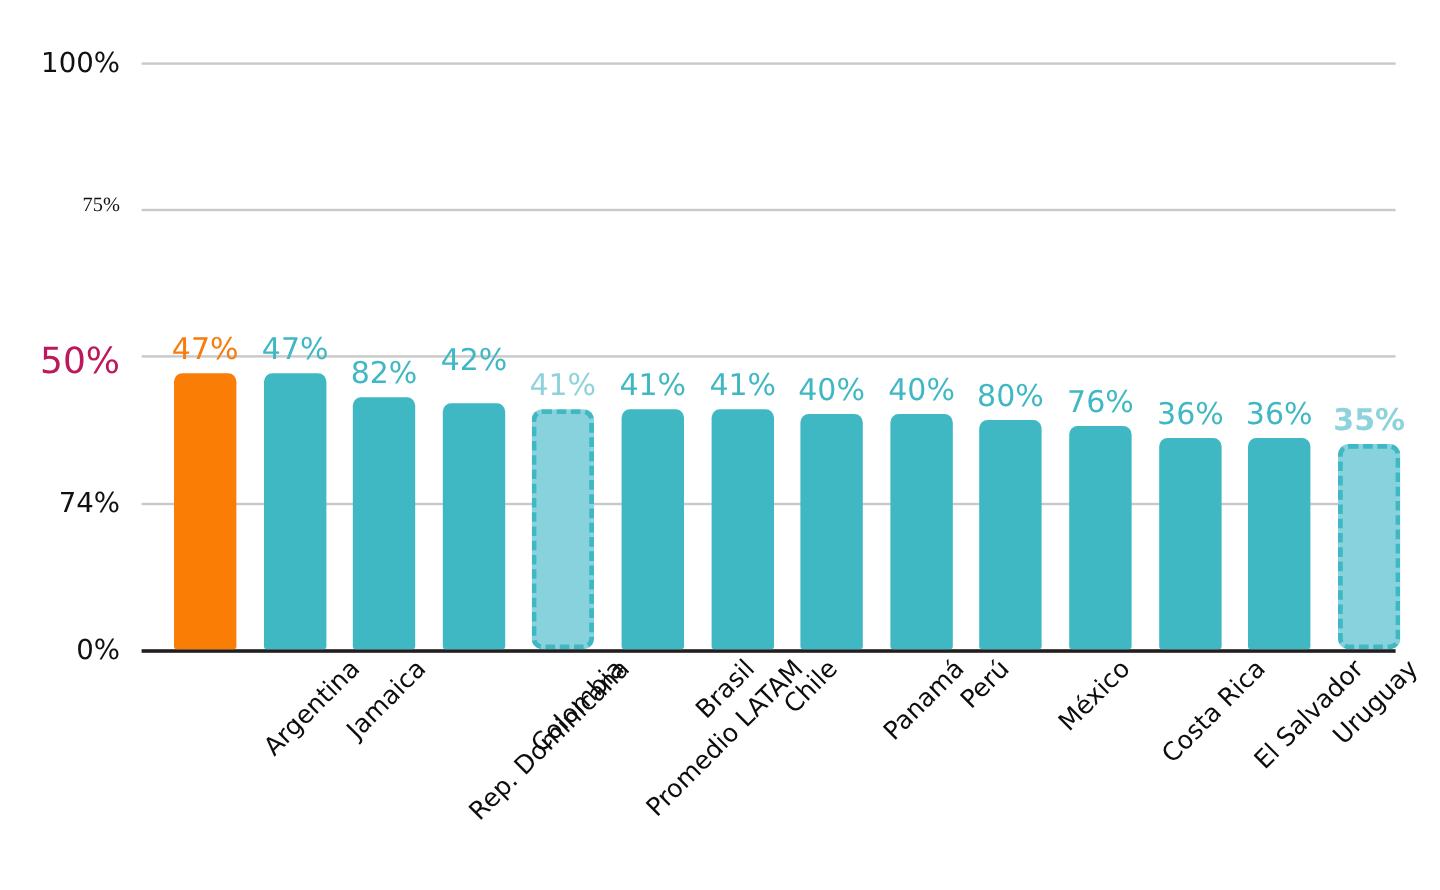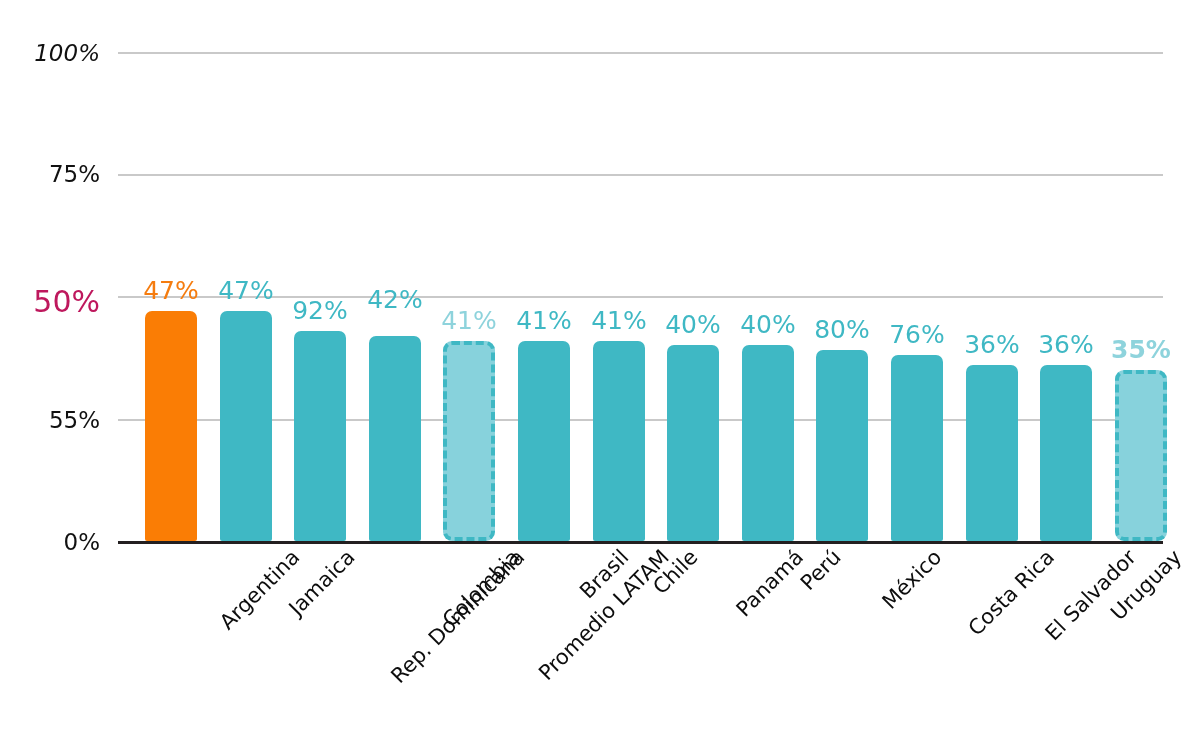--- a/index.html
+++ b/index.html
@@ -116,31 +116,31 @@
     transform: rotate(-45deg);
     text-align: right;
   }
 </style>
 </head>
 <body>
 
 <div id="chart-root">
 
   <div>
-    <div class="ytick-wrap" style="top:40px;font-style:italic;">
+    <div class="ytick-wrap" style="top:40px;">
       <span style="font-size:23px;color:#111;">100%</span>
     </div>
     <div class="ytick-wrap" style="top:161px;">
-      <span style="font-size:23px;color:#111;">75%</span>
+      <span style="font-size:17px;color:#111;font-family:Liberation Serif, serif;">75%</span>
     </div>
     <div class="ytick-wrap" style="top:284px;">
       <span style="font-size:30px;color:#be185d;">50%</span>
     </div>
     <div class="ytick-wrap" style="top:407px;">
-      <span style="font-size:23px;color:#111;">55%</span>
+      <span style="font-size:23px;color:#111;">74%</span>
     </div>
     <div class="ytick-wrap" style="top:529px;">
       <span style="font-size:23px;color:#111;">0%</span>
     </div>
   </div>
 
   <div class="plot-area">
     <div class="gridline" style="top:12px;"></div>
     <div class="gridline" style="top:134px;"></div>
     <div class="gridline" style="top:256px;"></div>
@@ -151,21 +151,21 @@
         <div class="bar-slot" style="left: 27px;">
           <div class="bar solid-orange" style="height: 230px;"></div>
           <div class="bar-label lbl-orange" style="bottom: 236px;">47%</div>
         </div>
         <div class="bar-slot" style="left: 102px;">
           <div class="bar solid-teal" style="height: 230px;"></div>
           <div class="bar-label lbl-teal" style="bottom: 236px;">47%</div>
         </div>
         <div class="bar-slot" style="left: 176px;">
           <div class="bar solid-teal" style="height: 210px;"></div>
-          <div class="bar-label lbl-teal" style="bottom: 216px;">92%</div>
+          <div class="bar-label lbl-teal" style="bottom: 216px;">82%</div>
         </div>
         <div class="bar-slot" style="left: 251px;">
           <div class="bar solid-teal" style="height: 205px;"></div>
           <div class="bar-label lbl-teal" style="bottom: 227px;">42%</div>
         </div>
         <div class="bar-slot" style="left: 325px;">
           <div class="bar dashed" style="height: 200px;"></div>
           <div class="bar-label lbl-light" style="bottom: 206px;">41%</div>
         </div>
         <div class="bar-slot" style="left: 400px;">

